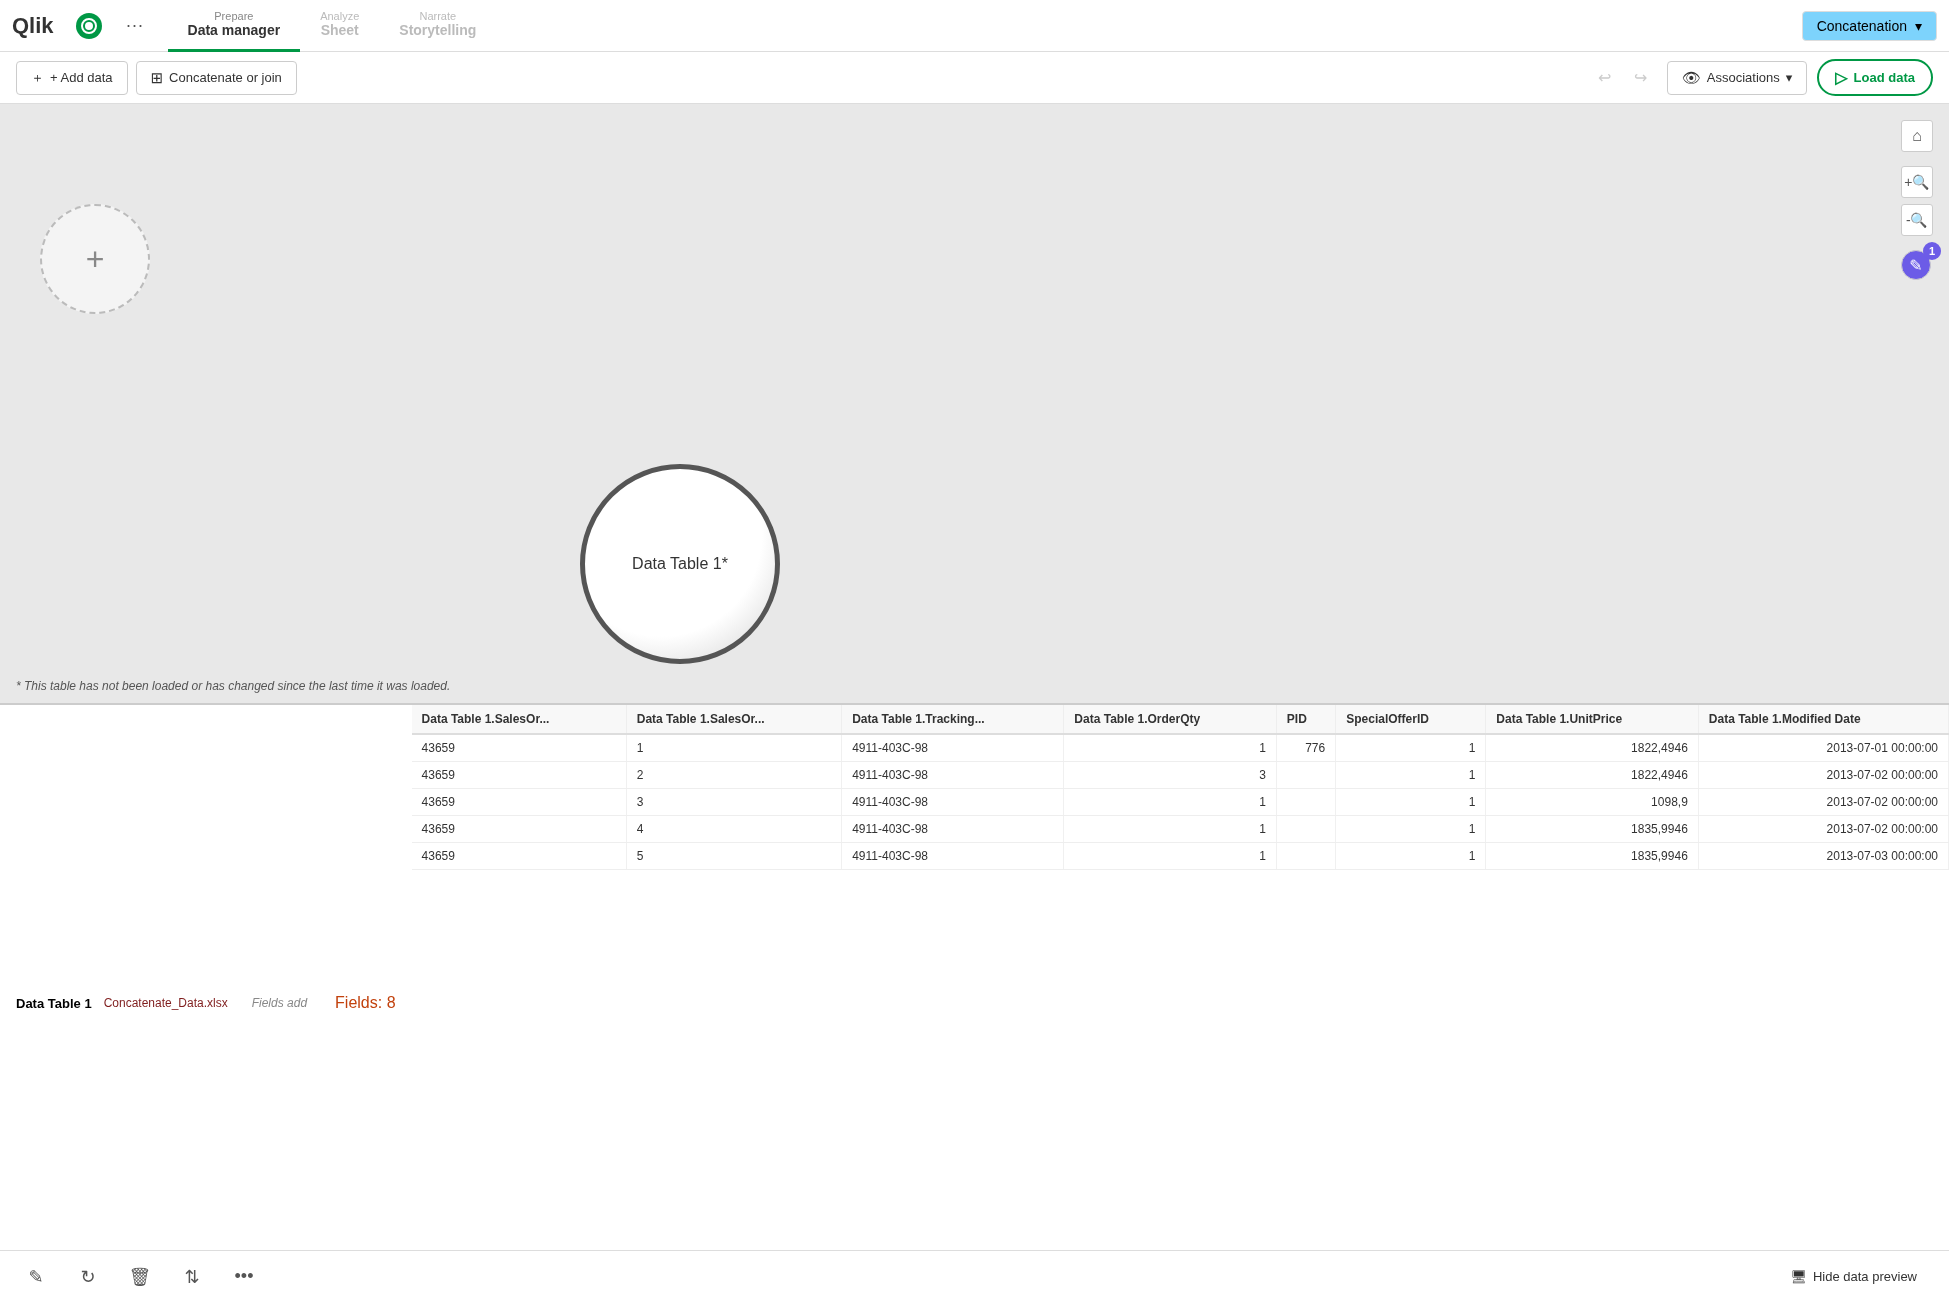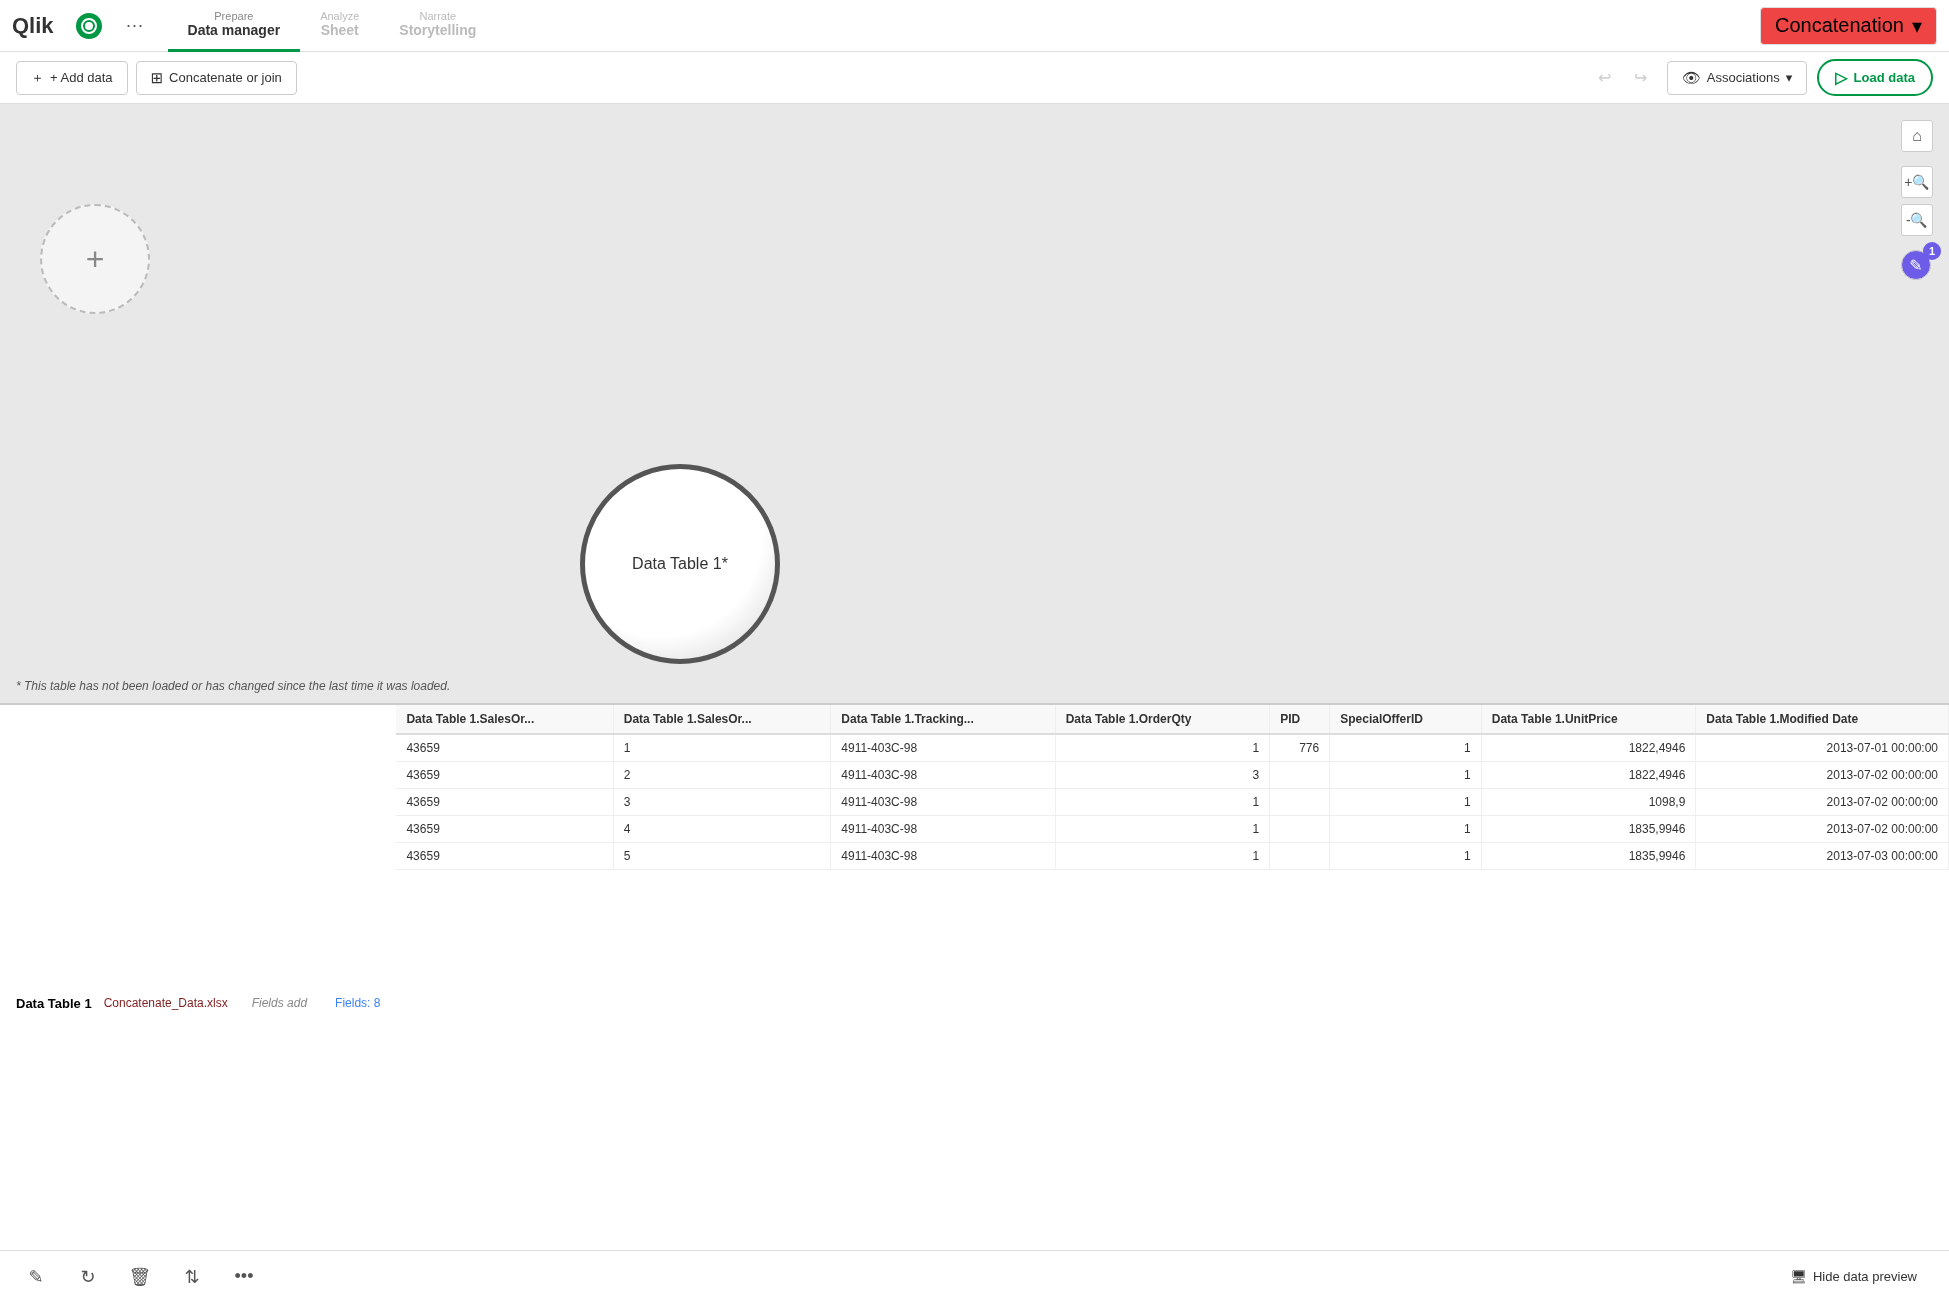--- a/index.html
+++ b/index.html
@@ -10,21 +10,21 @@
       display: flex; align-items: center; height: 52px;
       background: #fff; border-bottom: 1px solid #ddd; padding: 0 12px; gap: 0;
     }
     .qlik-logo { display: flex; align-items: center; gap: 22px; margin-right: 16px; }
     .ellipsis-btn { color: #555; font-size: 18px; cursor: pointer; padding: 4px 8px; margin-right: 16px; }
     .nav-tab { display: flex; flex-direction: column; align-items: center; padding: 6px 20px; cursor: pointer; border-bottom: 3px solid transparent; height: 52px; justify-content: center; }
     .nav-tab.active { border-bottom: 3px solid #009845; }
     .nav-tab .tab-top { font-size: 11px; color: #888; }
     .nav-tab .tab-main { font-size: 14px; font-weight: 600; color: #333; }
     .nav-tab.disabled .tab-top, .nav-tab.disabled .tab-main { color: #bbb; }
-    .concat-dropdown { display: flex; align-items: center; gap: 8px; background: #ef4444; border: 1px solid #ddd; border-radius: 4px; padding: 6px 14px; margin-left: 24px; cursor: pointer; font-size: 20px; font-weight: 500; }
+    .concat-dropdown { display: flex; align-items: center; gap: 8px; background: #7dd3fc; border: 1px solid #ddd; border-radius: 4px; padding: 6px 14px; margin-left: 24px; cursor: pointer; font-size: 14px; font-weight: 500; }
     .nav-spacer { flex: 1; }
 
     
     .toolbar {
       display: flex; align-items: center; height: 52px;
       background: #fff; border-bottom: 1px solid #ddd; padding: 0 16px; gap: 8px;
     }
     .toolbar-btn { display: flex; align-items: center; gap: 6px; padding: 7px 14px; border: 1px solid #ccc; border-radius: 4px; background: #fff; cursor: pointer; font-size: 13px; color: #333; }
     .toolbar-spacer { flex: 1; }
     .toolbar-right { display: flex; align-items: center; gap: 10px; }
@@ -79,21 +79,21 @@
       height: 420px;
     }
     .data-preview-header {
       display: flex; align-items: center; padding: 8px 16px; border-bottom: 1px solid #eee;
       background: #fff; gap: 12px;
     }
     .table-name-label { font-weight: 600; font-size: 13px; }
     .file-name-label { color: #7f1d1d; font-size: 12px; }
     .header-spacer { flex: 1; }
     .pending-label { color: #888; font-size: 12px; font-style: italic; }
-    .fields-label { color: #3b82f6; font-size: 12px; padding-left: 16px; }
+    .fields-label { color: #c2410c; font-size: 16px; padding-left: 16px; }
 
     
     .data-table-wrap { overflow: auto; flex: 1; }
     .data-table { width: 100%; border-collapse: collapse; font-size: 12px; }
     .data-table th {
       background: #f8f8f8; border-bottom: 2px solid #ddd; border-right: 1px solid #eee;
       padding: 7px 10px; text-align: left; font-weight: 600; color: #333; white-space: nowrap;
       position: sticky; top: 0;
     }
     .data-table td {

